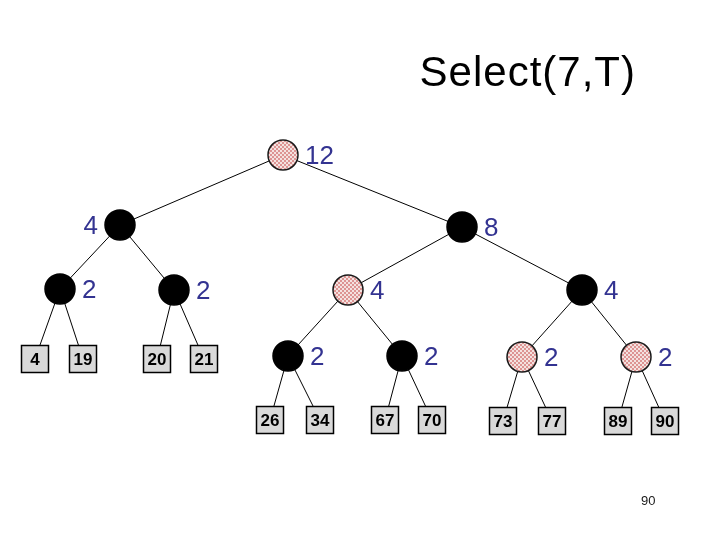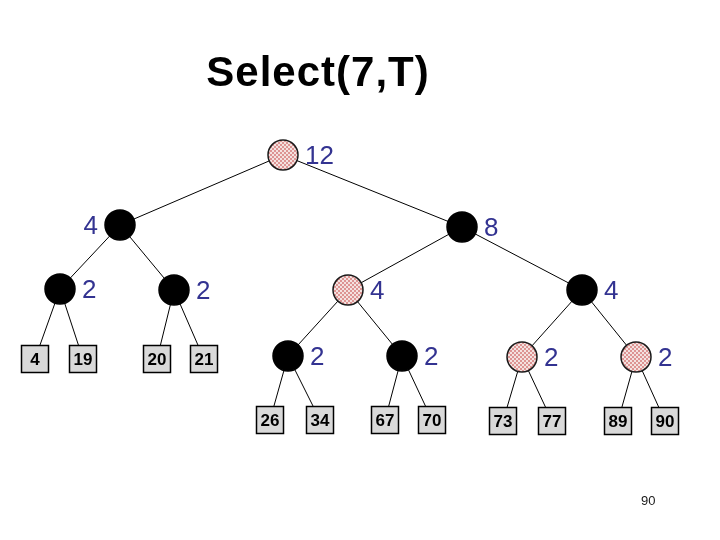--- a/index.html
+++ b/index.html
@@ -1,22 +1,22 @@
 <!DOCTYPE html>
 <html><head>
 <meta charset="utf-8">
 <style>
   html,body{margin:0;padding:0;}
   body{
     width:720px;height:540px;position:relative;overflow:hidden;
     background:#ffffff;font-family:"Liberation Sans",sans-serif;
   }
   .slide-title{
-    position:absolute;left:0;top:48px;width:636px;text-align:center;
-    font-size:42px;font-weight:bold;color:#000000;letter-spacing:1px;
+    position:absolute;left:0;top:48px;width:636px;text-align:right;
+    font-size:42px;font-weight:normal;color:#000000;letter-spacing:1px;
   }
   .tree-svg{position:absolute;left:0;top:0;}
   .page-number{
     position:absolute;left:641px;top:493px;
     font-size:13px;color:#1a1a1a;font-family:"Liberation Sans",sans-serif;
   }
 </style>
 </head>
 <body>
 

